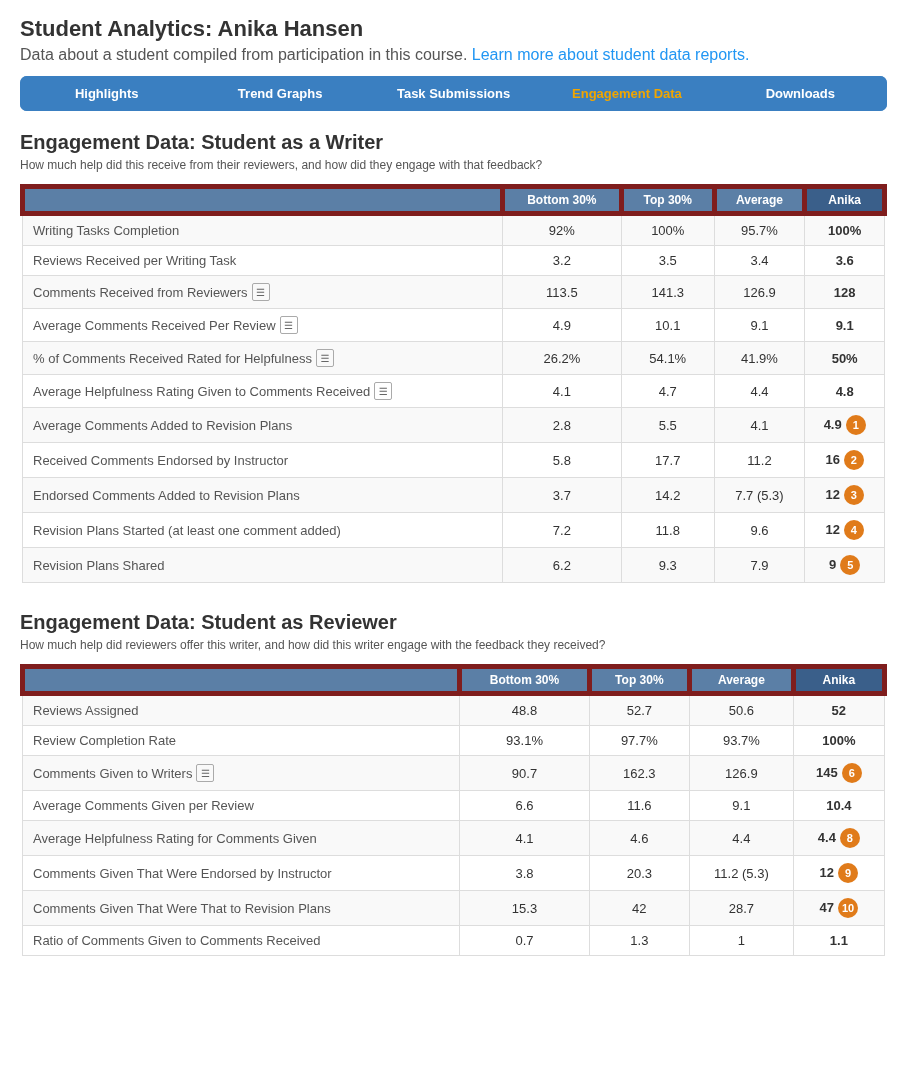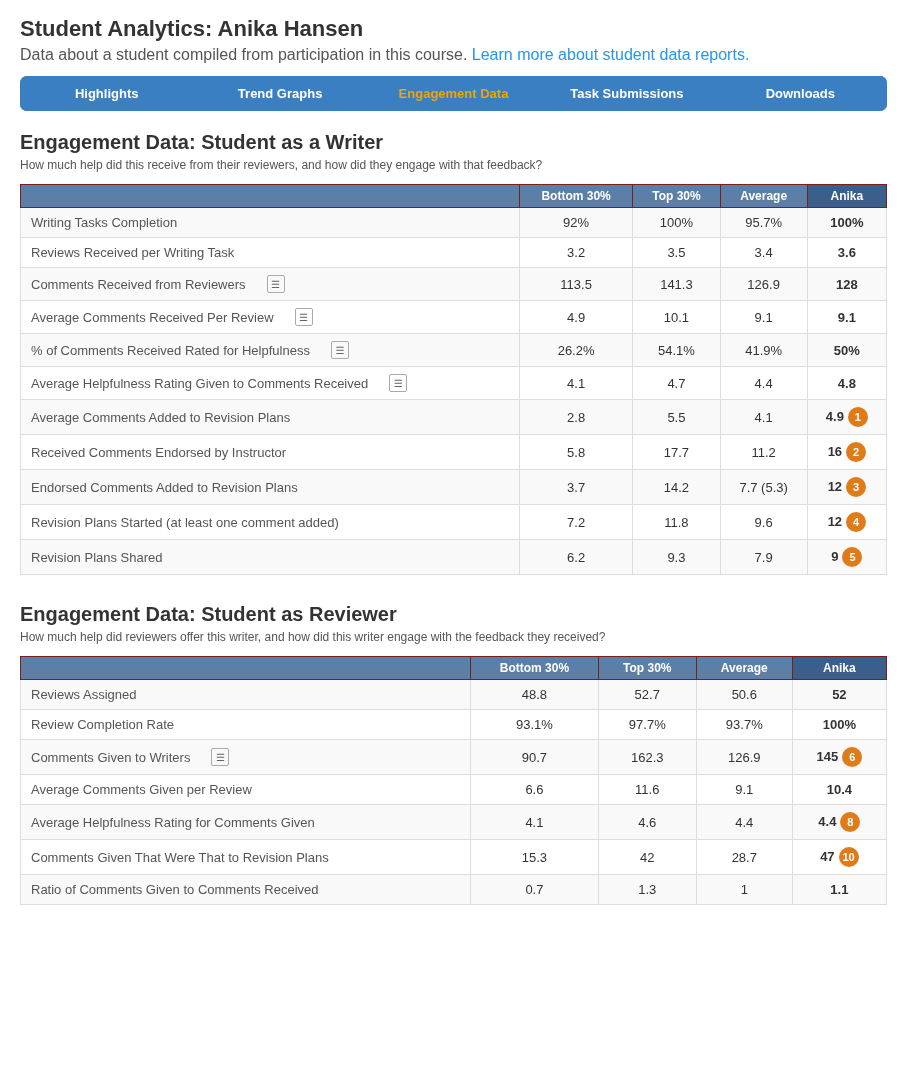--- a/index.html
+++ b/index.html
@@ -68,21 +68,21 @@
       border-collapse: collapse;
       margin-bottom: 28px;
     }
     .data-table th {
       background: #5b7fa6;
       color: #fff;
       padding: 4px 10px;
       text-align: center;
       font-size: 12px;
       font-weight: bold;
-      border: 1px solid #7f1d1d;
+      border: 5px solid #7f1d1d;
     }
     .data-table th.label-col {
       background: #5b7fa6;
       text-align: left;
     }
     .data-table th.anika-col {
       background: #3a5f8a;
     }
     .data-table td {
       padding: 7px 10px;
@@ -114,21 +114,21 @@
       border-radius: 50%;
       background: #e07b1a;
       color: #fff;
       font-size: 11px;
       font-weight: bold;
       margin-left: 4px;
     }
     .label-icon-cell {
       display: flex;
       align-items: center;
-      gap: 21px;
+      gap: 4px;
     }
     .info-icon {
       display: inline-block;
       width: 18px;
       height: 18px;
       border: 1px solid #aaa;
       border-radius: 2px;
       font-size: 10px;
       text-align: center;
       line-height: 17px;
@@ -145,22 +145,22 @@
     <div class="page-title">Student Analytics: Anika Hansen</div>
     <div class="page-subtitle">
       <span>Data about a student compiled from participation in this course.</span>
       <a href="#">Learn more about student data reports.</a>
     </div>
   </div>
 
   <div class="nav-tabs">
     <div class="nav-tab">Highlights</div>
     <div class="nav-tab">Trend Graphs</div>
+    <div class="nav-tab">Task Submissions</div>
     <div class="nav-tab active">Engagement Data</div>
-    <div class="nav-tab">Task Submissions</div>
     <div class="nav-tab">Downloads</div>
   </div>
 
   <div>
     <div class="section-title">Engagement Data: Student as a Writer</div>
     <div class="section-subtitle">How much help did this receive from their reviewers, and how did they engage with that feedback?</div>
 
     <table class="data-table">
       <thead>
         <tr>
@@ -322,20 +322,27 @@
             <td class="anika-val">10.4</td>
           </tr>
           <tr>
             <td class="label-cell">Average Helpfulness Rating for Comments Given</td>
             <td>4.1</td>
             <td>4.6</td>
             <td>4.4</td>
             <td class="anika-val"><span>4.4</span><span class="badge">8</span></td>
           </tr>
           <tr>
+            <td class="label-cell">Comments Given That Were Endorsed by Instructor</td>
+            <td>3.8</td>
+            <td>20.3</td>
+            <td>11.2 (5.3)</td>
+            <td class="anika-val"><span>12</span><span class="badge">9</span></td>
+          </tr>
+          <tr>
             <td class="label-cell">Comments Given That Were That to Revision Plans</td>
             <td>15.3</td>
             <td>42</td>
             <td>28.7</td>
             <td class="anika-val"><span>47</span><span class="badge">10</span></td>
           </tr>
           <tr>
             <td class="label-cell">Ratio of Comments Given to Comments Received</td>
             <td>0.7</td>
             <td>1.3</td>

